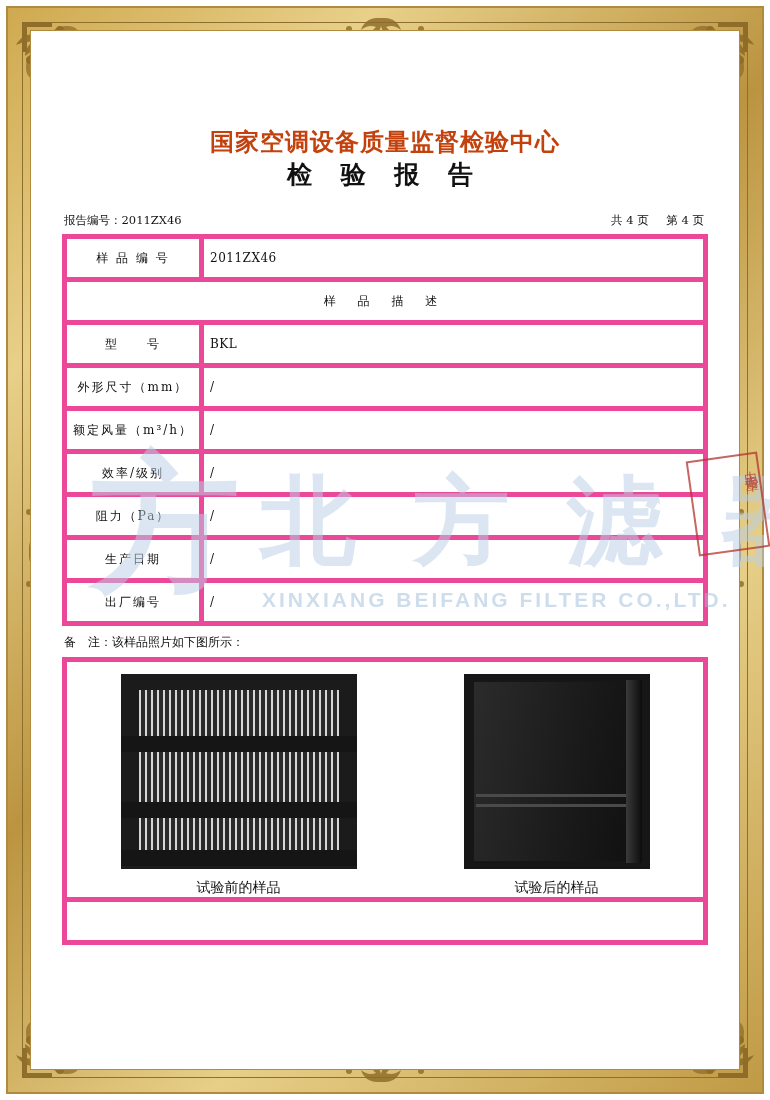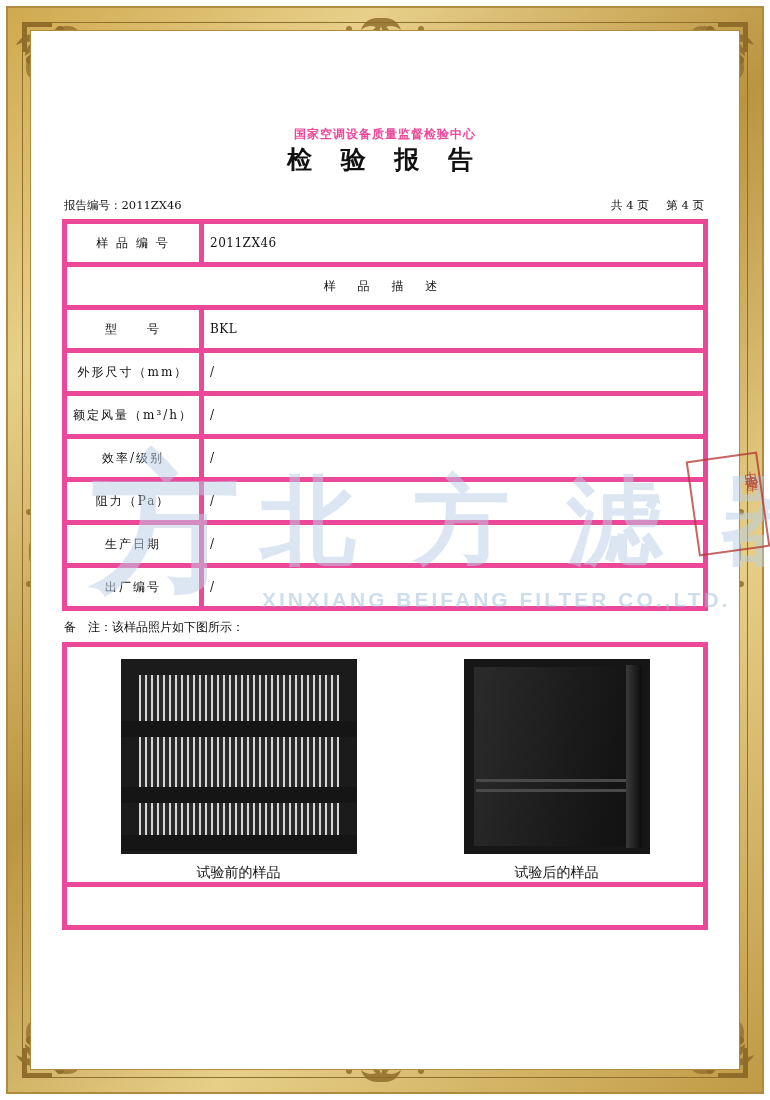--- a/index.html
+++ b/index.html
@@ -50,24 +50,24 @@
   .edge-bottom{left:50%;bottom:14px;transform:translateX(-50%) scaleY(-1);}
   .edge-left{left:14px;top:50%;transform:translateY(-50%);}
   .edge-right{right:14px;top:50%;transform:translateY(-50%) scaleX(-1);}
 
   
   .content{
     position:absolute;left:62px;top:62px;right:62px;bottom:62px;
   }
   .title-main{
     text-align:center;
-    font-size:12px;
+    font-size:24px;
     font-weight:bold;
     letter-spacing:1px;
-    color:#ec4899;
+    color:#c2410c;
     margin-top:64px;
     font-family:Liberation Serif, serif;
   }
   .title-sub{
     text-align:center;
     font-size:25px;
     font-weight:bold;
     letter-spacing:10px;
     color:#111;
     margin-top:0;

